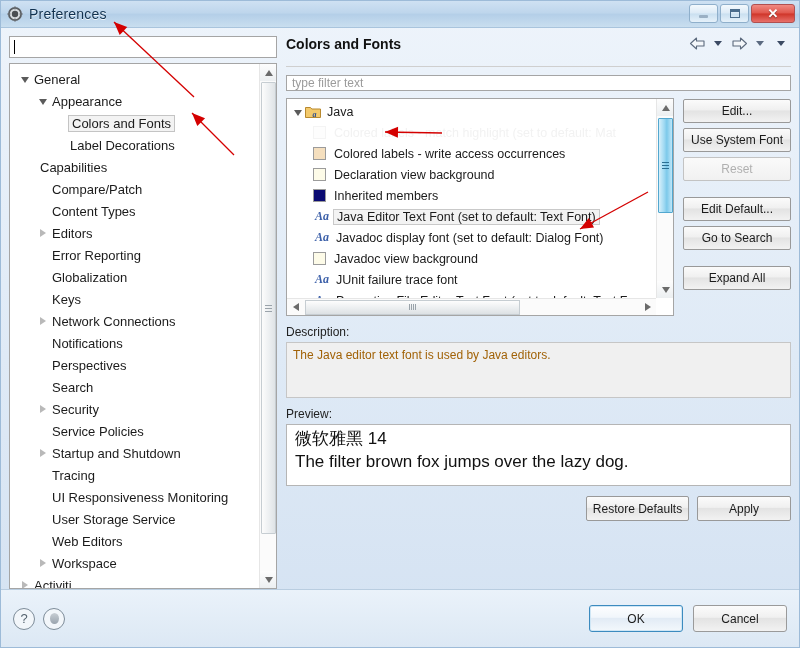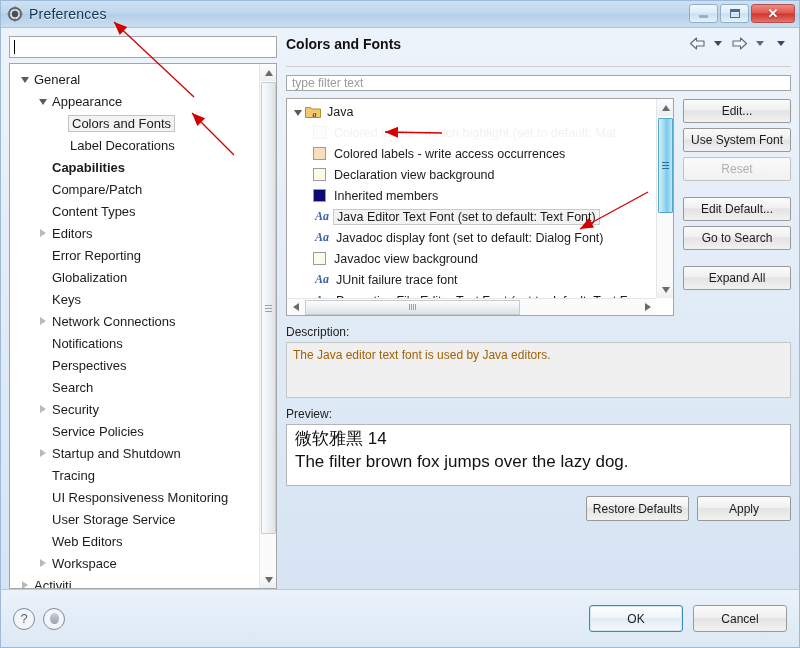--- a/index.html
+++ b/index.html
@@ -319,21 +319,21 @@
                 <span class="tree-label">Appearance</span>
               </div>
               <div class="tree-item selected" style="padding-left: 44px;">
                 <span class="tw "></span>
                 <span class="tree-label">Colors and Fonts</span>
               </div>
               <div class="tree-item" style="padding-left: 44px;">
                 <span class="tw "></span>
                 <span class="tree-label">Label Decorations</span>
               </div>
-              <div class="tree-item" style="padding-left: 26px; font-weight: bold;">
+              <div class="tree-item" style="padding-left: 14px;">
                 <span class="tw "></span>
                 <span class="tree-label">Capabilities</span>
               </div>
               <div class="tree-item" style="padding-left: 26px;">
                 <span class="tw "></span>
                 <span class="tree-label">Compare/Patch</span>
               </div>
               <div class="tree-item" style="padding-left: 26px;">
                 <span class="tw "></span>
                 <span class="tree-label">Content Types</span>

